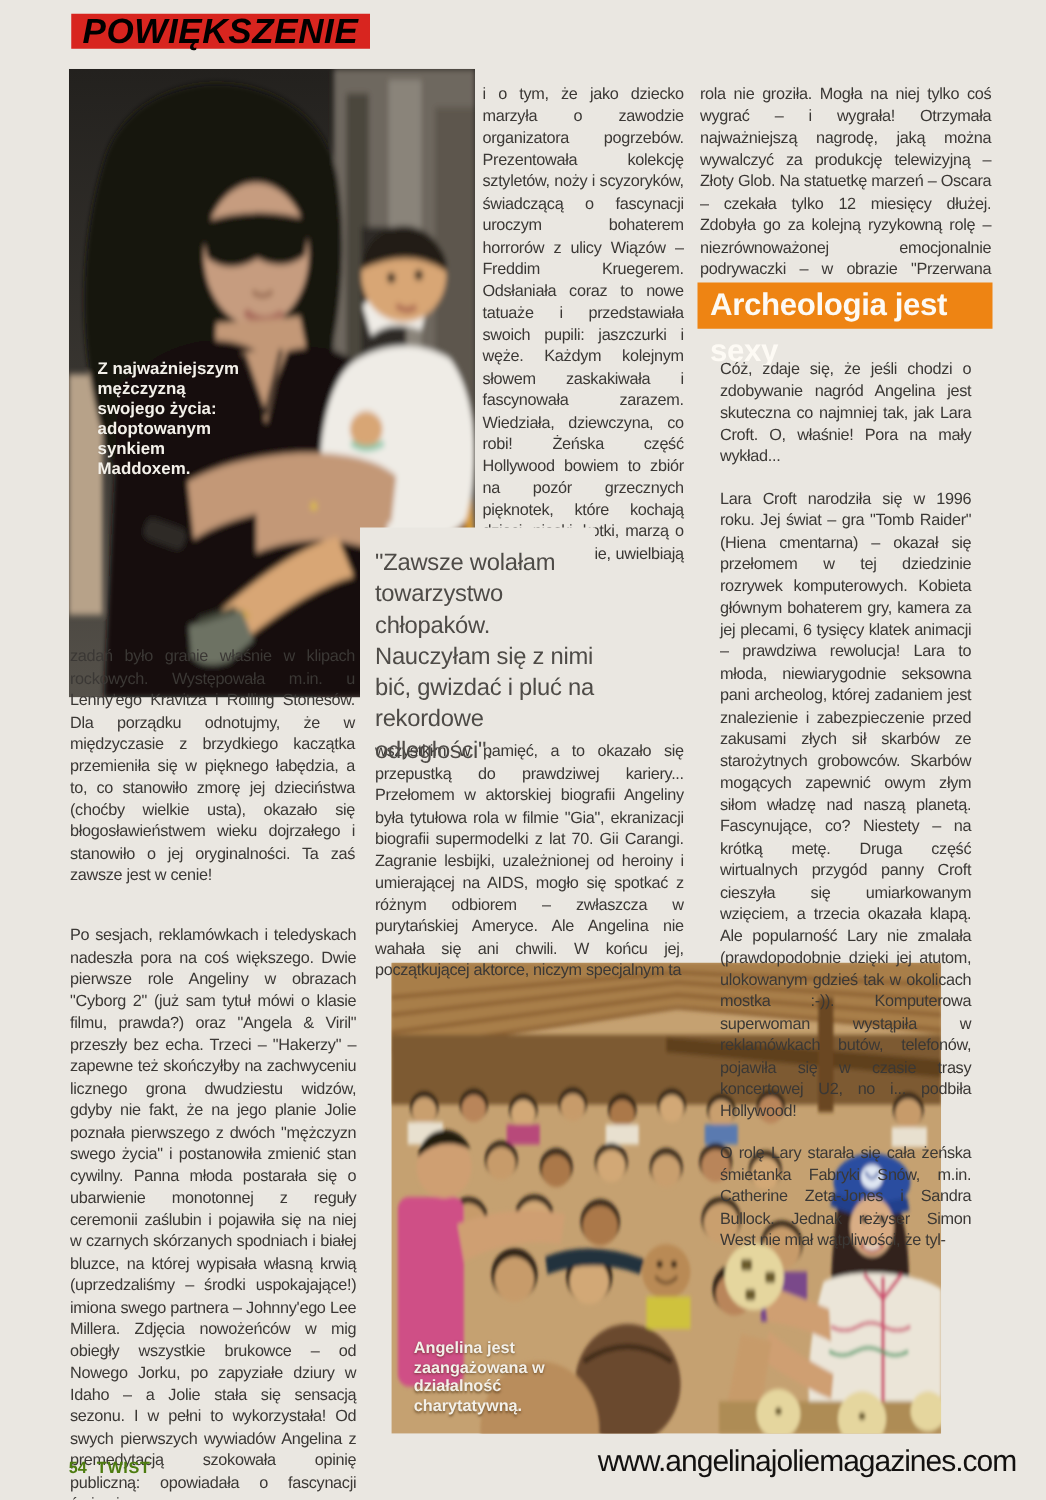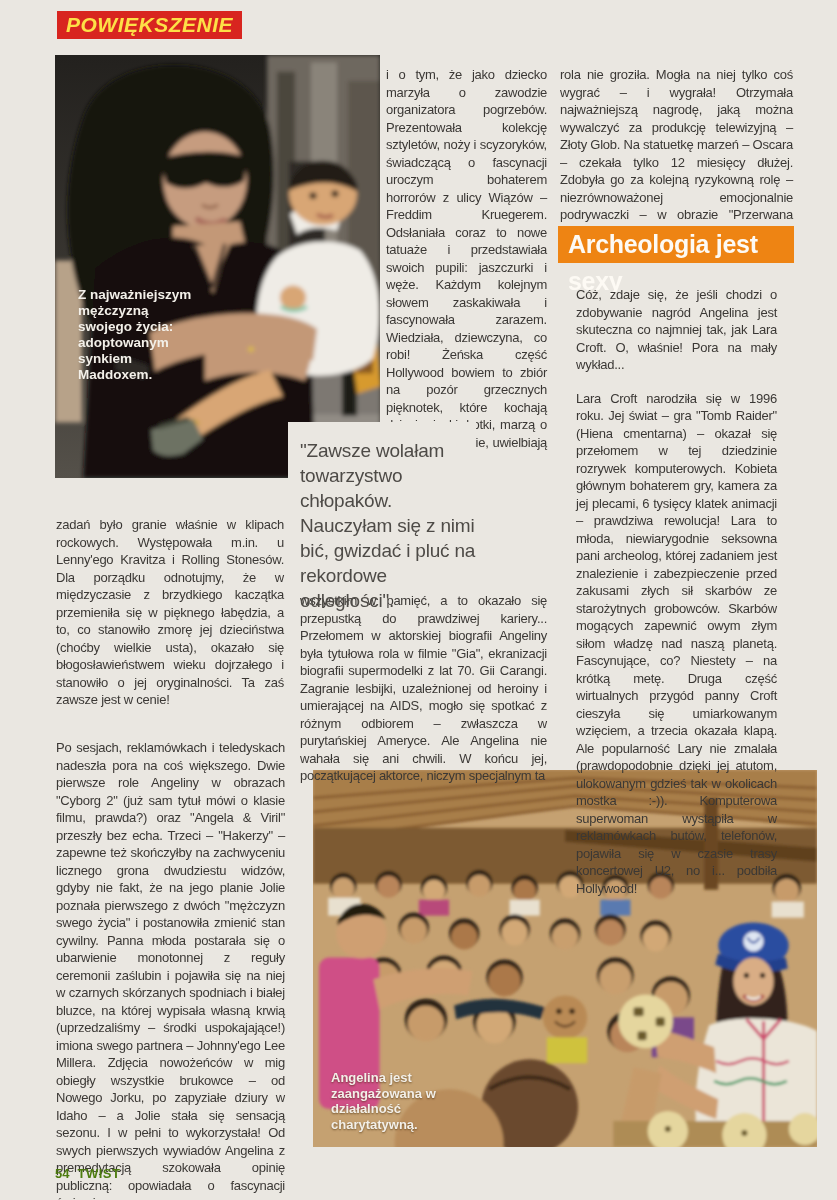--- a/index.html
+++ b/index.html
@@ -1,26 +1,26 @@
 <!DOCTYPE html>
 <html lang="pl"><head>
 <meta charset="utf-8">
 <style>
   *{margin:0;padding:0;box-sizing:border-box}
   html,body{background:#b9b6b1}
   body{font-family:"Liberation Sans",sans-serif}
   .page{position:relative;width:837px;height:1200px;background:#eae7e1;overflow:hidden;margin:0 auto}
 
-  .banner{position:absolute;left:57px;top:11px;background:#d8251f;color:#fde047;
-    font-weight:bold;font-style:italic;font-size:21px;line-height:28px;padding:0 9px;letter-spacing:.5px}
+  .banner{position:absolute;left:57px;top:11px;background:#d8251f;color:#000000;
+    font-weight:bold;font-style:italic;font-size:28px;line-height:28px;padding:0 9px;letter-spacing:.5px}
 
   .photo{position:absolute;overflow:hidden}
   .photo svg{display:block;width:100%;height:100%}
-  #photo-top{left:55px;top:55px;width:325px;height:423px;z-index:1}
-  #photo-bottom{left:313px;top:770px;width:504px;height:377px;z-index:1}
+  #photo-top{left:55px;top:55px;width:325px;height:503px;z-index:1}
+  #photo-bottom{left:313px;top:770px;width:440px;height:377px;z-index:1}
 
   .photo-cap{position:absolute;color:#f3f0e9;font-weight:bold}
   #cap-top{left:23px;top:232px;width:120px;font-size:13.5px;line-height:16px}
   #cap-bottom{left:18px;top:300px;width:152px;font-size:13px;line-height:15.5px;
     text-shadow:0 1px 2px rgba(60,35,5,.6)}
 
   .body-text{position:absolute;font-size:13px;line-height:17.5px;letter-spacing:-.25px;
     color:#3b3835;text-align:justify;z-index:2}
   #left-p1{left:56px;top:516px;width:228px}
   #left-p2{left:56px;top:739px;width:229px}
@@ -118,20 +118,21 @@
   <div class="body-text" id="left-p2">Po sesjach, reklamówkach i teledyskach nadeszła pora na coś większego. Dwie pierwsze role Angeliny w obrazach "Cyborg 2" (już sam tytuł mówi o klasie filmu, prawda?) oraz "Angela &amp; Viril" przeszły bez echa. Trzeci – "Hakerzy" – zapewne też skończyłby na zachwyceniu licznego grona dwudziestu widzów, gdyby nie fakt, że na jego planie Jolie poznała pierwszego z dwóch "mężczyzn swego życia" i postanowiła zmienić stan cywilny. Panna młoda postarała się o ubarwienie monotonnej z reguły ceremonii zaślubin i pojawiła się na niej w czarnych skórzanych spodniach i białej bluzce, na której wypisała własną krwią (uprzedzaliśmy – środki uspokajające!) imiona swego partnera – Johnny'ego Lee Millera. Zdjęcia nowożeńców w mig obiegły wszystkie brukowce – od Nowego Jorku, po zapyziałe dziury w Idaho – a Jolie stała się sensacją sezonu. I w pełni to wykorzystała! Od swych pierwszych wywiadów Angelina z premedytacją szokowała opinię publiczną: opowiadała o fascynacji śmiercią</div>
 
   <div class="body-text" id="mid-p1">i o tym, że jako dziecko marzyła o zawodzie organizatora pogrzebów. Prezentowała kolekcję sztyletów, noży i scyzoryków, świadczącą o fascynacji uroczym bohaterem horrorów z ulicy Wiązów – Freddim Kruegerem. Odsłaniała coraz to nowe tatuaże i przedstawiała swoich pupili: jaszczurki i węże. Każdym kolejnym słowem zaskakiwała i fascynowała zarazem. Wiedziała, dziewczyna, co robi! Żeńska część Hollywood bowiem to zbiór na pozór grzecznych pięknotek, które kochają dzieci, pieski, kotki, marzą o pokoju na świecie, uwielbiają kwiatki,</div>
   <div class="body-text" id="mid-p2">wszystkim w pamięć, a to okazało się przepustką do prawdziwej kariery... Przełomem w aktorskiej biografii Angeliny była tytułowa rola w filmie "Gia", ekranizacji biografii supermodelki z lat 70. Gii Carangi. Zagranie lesbijki, uzależnionej od heroiny i umierającej na AIDS, mogło się spotkać z różnym odbiorem – zwłaszcza w purytańskiej Ameryce. Ale Angelina nie wahała się ani chwili. W końcu jej, początkującej aktorce, niczym specjalnym ta</div>
 
   <div class="body-text" id="right-p1">rola nie groziła. Mogła na niej tylko coś wygrać – i wygrała! Otrzymała najważniejszą nagrodę, jaką można wywalczyć za produkcję telewizyjną – Złoty Glob. Na statuetkę marzeń – Oscara – czekała tylko 12 miesięcy dłużej. Zdobyła go za kolejną ryzykowną rolę – niezrównoważonej emocjonalnie podrywaczki – w obrazie "Przerwana lekcja muzyki".</div>
   <div class="sec-header" id="hdr-orange">Archeologia jest sexy</div>
   <div class="body-text" id="right-rest">
     <p>Cóż, zdaje się, że jeśli chodzi o zdobywanie nagród Angelina jest skuteczna co najmniej tak, jak Lara Croft. O, właśnie! Pora na mały wykład...</p>
     <p>Lara Croft narodziła się w 1996 roku. Jej świat – gra "Tomb Raider" (Hiena cmentarna) – okazał się przełomem w tej dziedzinie rozrywek komputerowych. Kobieta głównym bohaterem gry, kamera za jej plecami, 6 tysięcy klatek animacji – prawdziwa rewolucja! Lara to młoda, niewiarygodnie seksowna pani archeolog, której zadaniem jest znalezienie i zabezpieczenie przed zakusami złych sił skarbów ze starożytnych grobowców. Skarbów mogących zapewnić owym złym siłom władzę nad naszą planetą. Fascynujące, co? Niestety – na krótką metę. Druga część wirtualnych przygód panny Croft cieszyła się umiarkowanym wzięciem, a trzecia okazała klapą. Ale popularność Lary nie zmalała (prawdopodobnie dzięki jej atutom, ulokowanym gdzieś tak w okolicach mostka :-)). Komputerowa superwoman wystąpiła w reklamówkach butów, telefonów, pojawiła się w czasie trasy koncertowej U2, no i... podbiła Hollywood!</p>
+    <p>O rolę Lary starała się cała żeńska śmietanka Fabryki Snów, m.in. Catherine Zeta-Jones i Sandra Bullock. Jednak reżyser Simon West nie miał wątpliwości, że tyl-</p>
   </div>
 
   <div class="photo" id="photo-bottom">
     <svg viewBox="0 0 500 378" preserveAspectRatio="none">
       <defs>
           <filter id="soft2" x="-10%" y="-10%" width="120%" height="120%">
             <feGaussianBlur stdDeviation="1.6"></feGaussianBlur>
           </filter>
         </defs>
       <rect width="500" height="378" fill="#c5a171"></rect>
@@ -257,14 +258,15 @@
             <circle cx="428" cy="364" r="3" fill="#6b5a2c"></circle>
         </g>
       </g>
     </svg>
     <div class="photo-cap" id="cap-bottom">Angelina jest zaangażowana w działalność charytatywną.</div>
   </div>
 
   <div class="footer-left">
     <span class="pnum">54</span><span class="mag">TWIST</span>
   </div>
+  <div class="watermark">www.angelinajoliemagazines.com</div>
 
 </div>
 
 </body></html>

